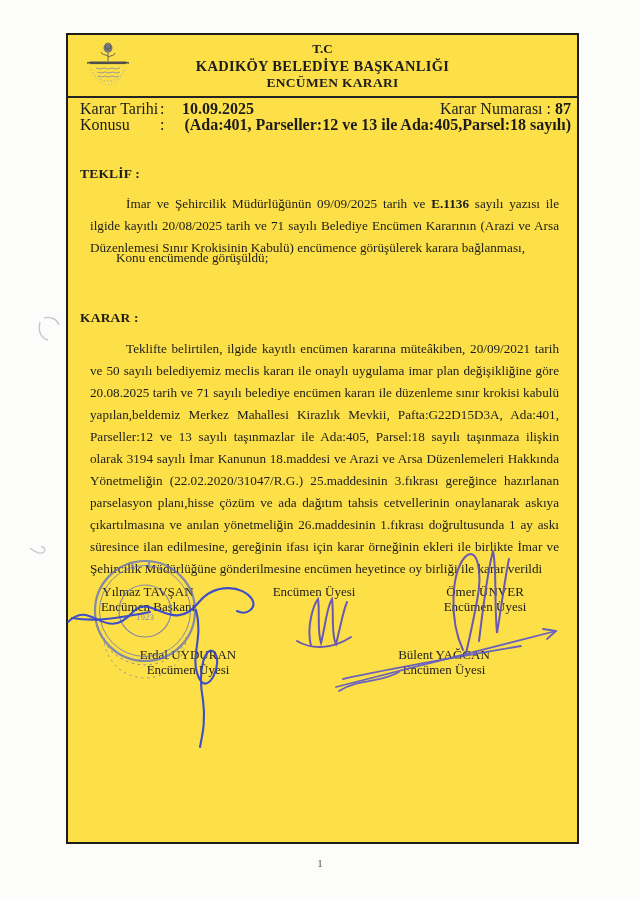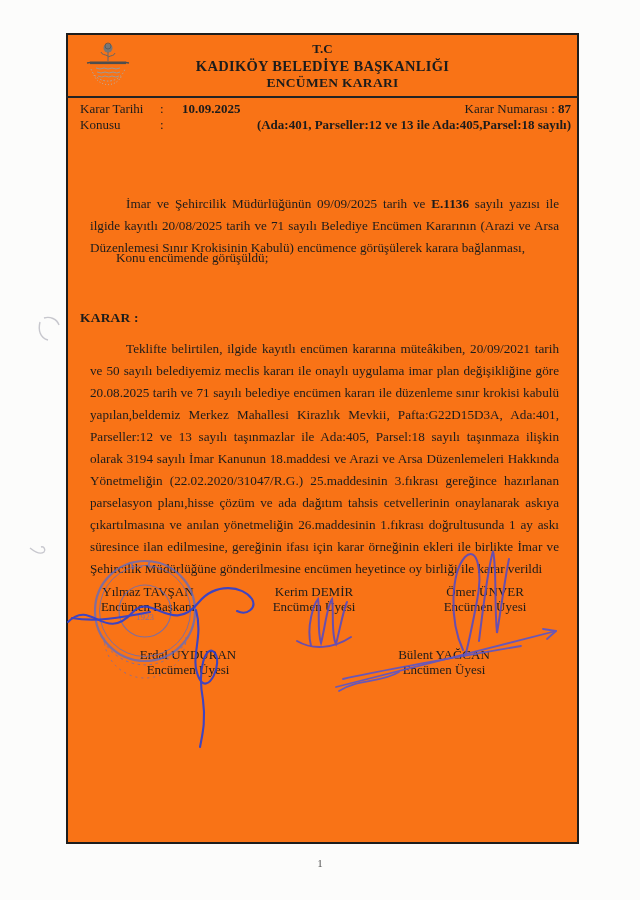--- a/index.html
+++ b/index.html
@@ -5,31 +5,31 @@
   html,body{margin:0;padding:0;}
   body{
     width:640px;height:900px;position:relative;
     background:#fcfcfb;
     font-family:"Liberation Serif", serif;
     color:#1c1c1c;
     overflow:hidden;
   }
   .frame{
     position:absolute;left:66px;top:33px;width:509px;height:807px;
-    border:2px solid #1d1d1d;background:#f97316;
+    border:2px solid #1d1d1d;background:#fde047;
   }
   
   .logo{position:absolute;left:14px;top:4px;width:52px;height:56px;}
   .titles{position:absolute;left:0;right:0;top:6px;text-align:center;line-height:1.25;}
   .t1{font-weight:bold;font-size:13px;}
   .t2{font-weight:bold;font-size:14.5px;letter-spacing:.3px;}
   .t3{font-weight:bold;font-size:13.5px;letter-spacing:.3px;padding-left:20px;}
   .header-rule{position:absolute;left:-2px;right:-2px;top:61px;height:0;border-top:2px solid #232323;}
   
-  .meta{position:absolute;left:12px;right:6px;top:66px;font-size:13px;}
+  .meta{position:absolute;left:12px;right:6px;top:66px;font-size:16px;}
   .meta-row{display:flex;align-items:baseline;line-height:16px;}
   .meta-label{width:80px;flex:0 0 auto;}
   .meta-colon{width:14px;flex:0 0 auto;}
   .meta-value{font-weight:bold;flex:1;margin-left:8px;}
   .meta-right{margin-left:auto;white-space:nowrap;}
   .meta-right b{font-weight:bold;}
   .subject-line1{font-weight:bold;text-align:justify;text-align-last:justify;line-height:16px;}
   .subject-line2{font-weight:bold;line-height:16px;text-align:right;}
   
   .block{position:absolute;left:12px;right:8px;font-size:13.2px;line-height:22px;}
@@ -86,32 +86,32 @@
     </div>
     <div class="meta-row">
       <span class="meta-label">Konusu</span>
       <span class="meta-colon">:</span>
       <span class="meta-value">
         <span class="subject-line2" style="display:block">(Ada:401, Parseller:12 ve 13 ile  Ada:405,Parsel:18 sayılı)</span>
       </span>
     </div>
   </div>
 
+  <div class="block heading" style="top:128px">TEKLİF :</div>
   <p class="block para" style="top:148px"><span>İmar ve Şehircilik Müdürlüğünün 09/09/2025 tarih ve </span><span style="font-weight: bold;">E.1136</span><span> sayılı yazısı ile ilgide kayıtlı 20/08/2025 tarih ve 71 sayılı Belediye Encümen Kararının (Arazi ve Arsa Düzenlemesi Sınır Krokisinin Kabulü) encümence görüşülerek karara bağlanması,</span></p>
   <div class="block indent" style="top:212px">Konu encümende görüşüldü;</div>
 
   <div class="block heading" style="top:272px">KARAR :</div>
   <p class="block para" style="top:293px">Teklifte belirtilen, ilgide kayıtlı encümen kararına müteâkiben, 20/09/2021 tarih ve 50 sayılı belediyemiz meclis kararı ile onaylı uygulama imar plan değişikliğine göre 20.08.2025 tarih ve 71 sayılı belediye encümen kararı ile düzenleme sınır krokisi kabulü yapılan,beldemiz Merkez Mahallesi Kirazlık Mevkii, Pafta:G22D15D3A, Ada:401, Parseller:12 ve 13 sayılı taşınmazlar ile Ada:405, Parsel:18 sayılı taşınmaza ilişkin olarak 3194 sayılı İmar Kanunun 18.maddesi ve Arazi ve Arsa Düzenlemeleri Hakkında Yönetmeliğin (22.02.2020/31047/R.G.) 25.maddesinin 3.fıkrası gereğince hazırlanan parselasyon planı,hisse çözüm ve ada dağıtım tahsis cetvellerinin onaylanarak askıya çıkartılmasına ve anılan yönetmeliğin 26.maddesinin 1.fıkrası doğrultusunda 1 ay askı süresince ilan edilmesine, gereğinin ifası için karar örneğinin ekleri ile birlikte İmar ve Şehircilik Müdürlüğüne gönderilmesine encümen heyetince oy birliği ile karar verildi</p>
 
   <div class="sigbox sig-r1c1">
     <div>Yılmaz TAVŞAN</div>
     <div>Encümen Başkanı</div>
   </div>
   <div class="sigbox sig-r1c2">
-    <div>Kerim DEMİR</div>
     <div>Encümen Üyesi</div>
   </div>
   <div class="sigbox sig-r1c3">
     <div>Ömer ÜNVER</div>
     <div>Encümen Üyesi</div>
   </div>
   <div class="sigbox sig-r2c1">
     <div>Erdal UYDURAN</div>
     <div>Encümen Üyesi</div>
   </div>

